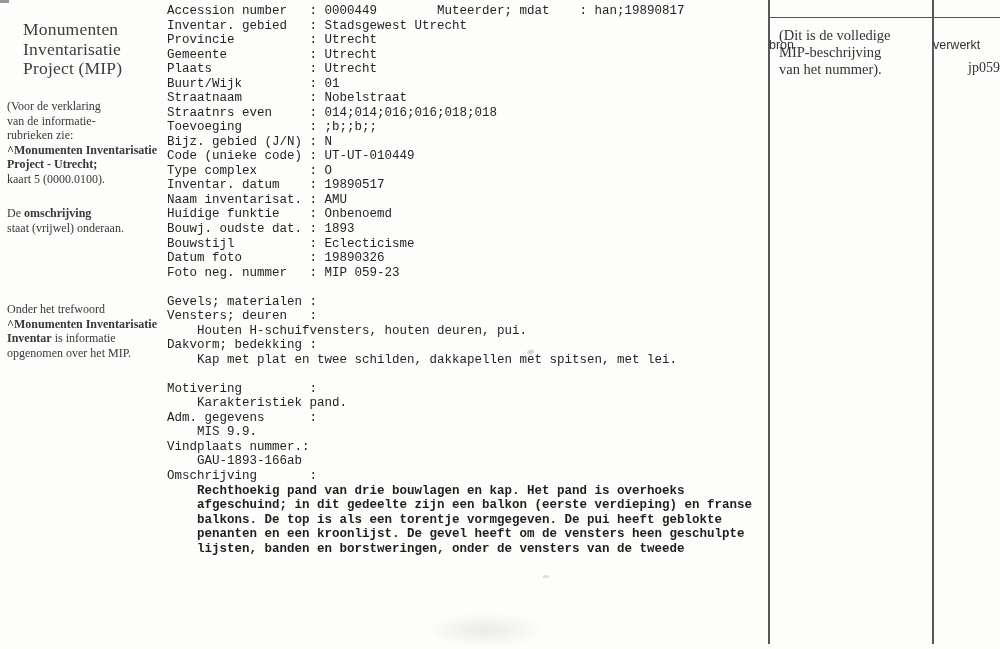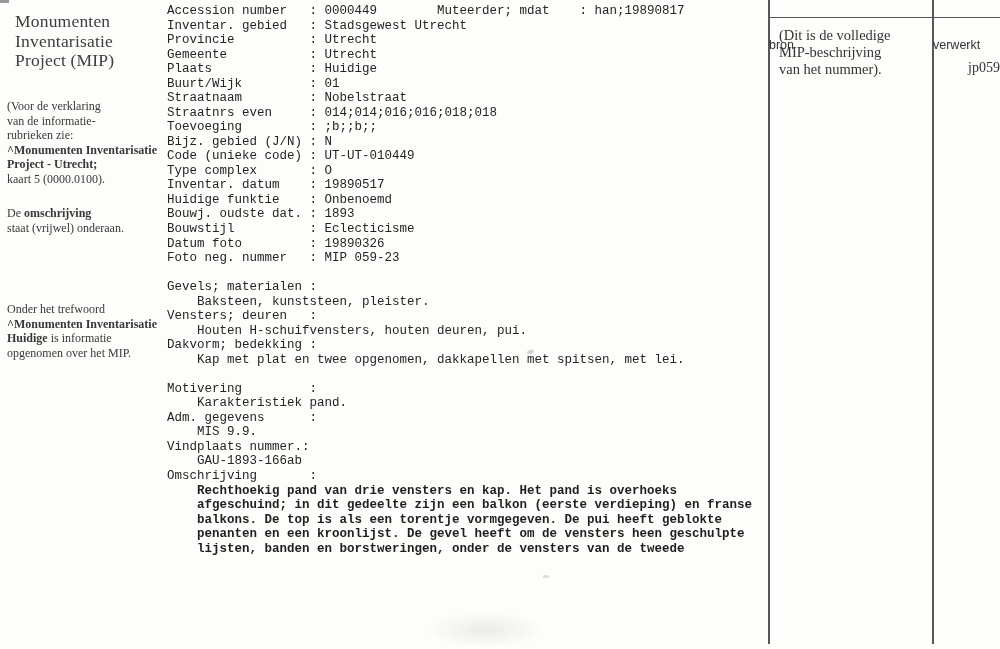--- a/index.html
+++ b/index.html
@@ -4,21 +4,21 @@
 <style>
   html,body{margin:0;padding:0;}
   body{
     width:1000px;height:649px;position:relative;overflow:hidden;
     background:#fdfdfc;
     font-family:"Liberation Serif",serif;
   }
   
   .sidebar{position:absolute;left:7px;top:0;width:175px;}
   .title{
-    position:absolute;left:0;top:4px;margin:8px;
+    position:absolute;left:0;top:4px;margin:16px;
     font-size:17.5px;line-height:19.5px;font-weight:normal;
     color:#3d3d3d;white-space:pre-line;letter-spacing:.2px;
   }
   .note{position:absolute;left:0;width:175px;font-size:12px;line-height:14.6px;color:#383838;}
   .note .nline{white-space:nowrap;}
   .note .b{font-weight:bold;}
   #note-0{top:99px;}
   #note-1{top:206px;}
   #note-2{top:302px;}
   
@@ -70,63 +70,63 @@
       <div class="nline"><span class="b">Project - Utrecht;</span></div>
       <div class="nline"><span>kaart 5 (0000.0100).</span></div>
     </div>
   <div class="note" id="note-1">
       <div class="nline"><span>De </span><span class="b">omschrijving</span></div>
       <div class="nline"><span>staat (vrijwel) onderaan.</span></div>
     </div>
   <div class="note" id="note-2">
       <div class="nline"><span>Onder het trefwoord</span></div>
       <div class="nline"><span class="b">^Monumenten Inventarisatie</span></div>
-      <div class="nline"><span class="b">Huidige</span><span> is informatie</span></div>
+      <div class="nline"><span class="b">Inventar</span><span> is informatie</span></div>
       <div class="nline"><span>opgenomen over het MIP.</span></div>
     </div>
 </div>
 
 <main class="record">
   <div class="mono-block" id="fields-block">
       <div class="line">Accession number   : 0000449        Muteerder; mdat    : han;19890817</div>
       <div class="line">Inventar. gebied   : Stadsgewest Utrecht</div>
       <div class="line">Provincie          : Utrecht</div>
       <div class="line">Gemeente           : Utrecht</div>
-      <div class="line">Plaats             : Huidige</div>
+      <div class="line">Plaats             : Utrecht</div>
       <div class="line">Buurt/Wijk         : 01</div>
       <div class="line">Straatnaam         : Nobelstraat</div>
       <div class="line">Straatnrs even     : 014;014;016;016;018;018</div>
       <div class="line">Toevoeging         : ;b;;b;;</div>
       <div class="line">Bijz. gebied (J/N) : N</div>
       <div class="line">Code (unieke code) : UT-UT-010449</div>
       <div class="line">Type complex       : O</div>
       <div class="line">Inventar. datum    : 19890517</div>
+      <div class="line">Naam inventarisat. : AMU</div>
       <div class="line">Huidige funktie    : Onbenoemd</div>
       <div class="line">Bouwj. oudste dat. : 1893</div>
       <div class="line">Bouwstijl          : Eclecticisme</div>
       <div class="line">Datum foto         : 19890326</div>
       <div class="line">Foto neg. nummer   : MIP 059-23</div>
     </div>
   <div class="mono-block" id="building-block">
       <div class="line">Gevels; materialen :</div>
-      <div class="line">    Baksteen, kunststeen, pleister.</div>
       <div class="line">Vensters; deuren   :</div>
       <div class="line">    Houten H-schuifvensters, houten deuren, pui.</div>
       <div class="line">Dakvorm; bedekking :</div>
-      <div class="line">    Kap met plat en twee opgenomen, dakkapellen met spitsen, met lei.</div>
+      <div class="line">    Kap met plat en twee schilden, dakkapellen met spitsen, met lei.</div>
     </div>
   <div class="mono-block" id="assessment-block">
       <div class="line">Motivering         :</div>
       <div class="line">    Karakteristiek pand.</div>
       <div class="line">Adm. gegevens      :</div>
       <div class="line">    MIS 9.9.</div>
       <div class="line">Vindplaats nummer.:</div>
       <div class="line">    GAU-1893-166ab</div>
       <div class="line">Omschrijving       :</div>
-      <div class="line bold">    Rechthoekig pand van drie vensters en kap. Het pand is overhoeks</div>
+      <div class="line bold">    Rechthoekig pand van drie bouwlagen en kap. Het pand is overhoeks</div>
       <div class="line bold">    afgeschuind; in dit gedeelte zijn een balkon (eerste verdieping) en franse</div>
       <div class="line bold">    balkons. De top is als een torentje vormgegeven. De pui heeft geblokte</div>
       <div class="line bold">    penanten en een kroonlijst. De gevel heeft om de vensters heen geschulpte</div>
       <div class="line bold">    lijsten, banden en borstweringen, onder de vensters van de tweede</div>
     </div>
 </main>
 
 <div class="vline" id="vline-left"></div>
 <div class="vline" id="vline-mid"></div>
 <div class="hline"></div>

